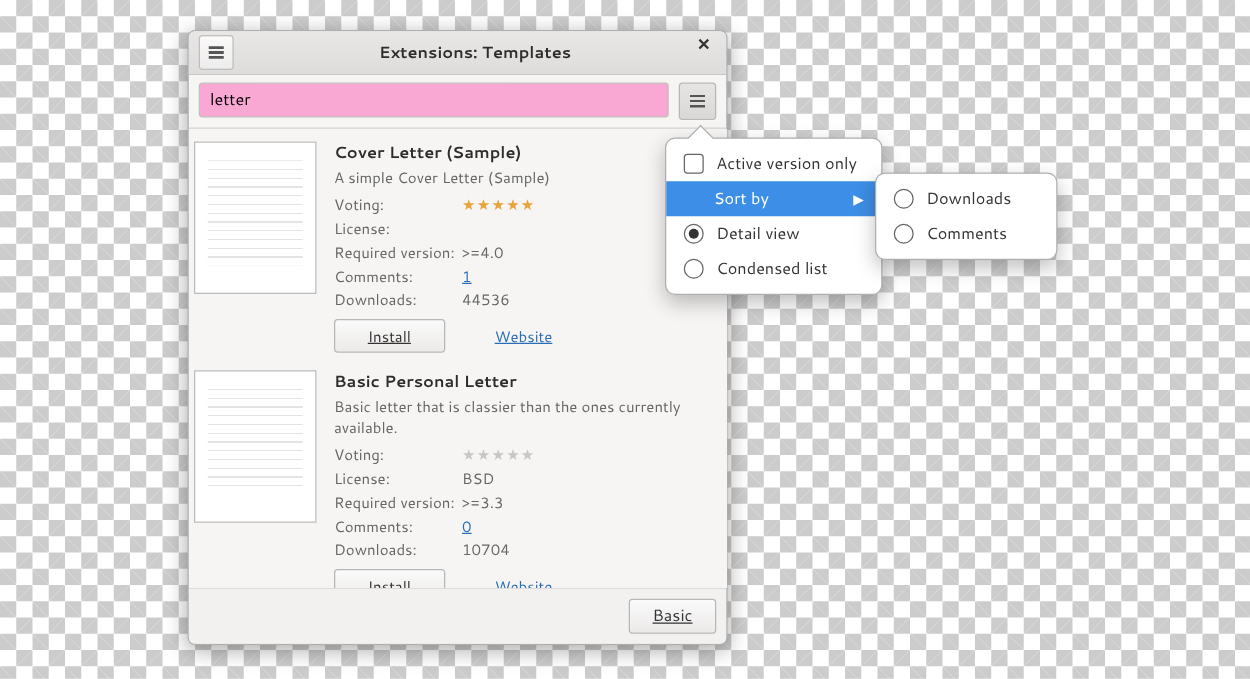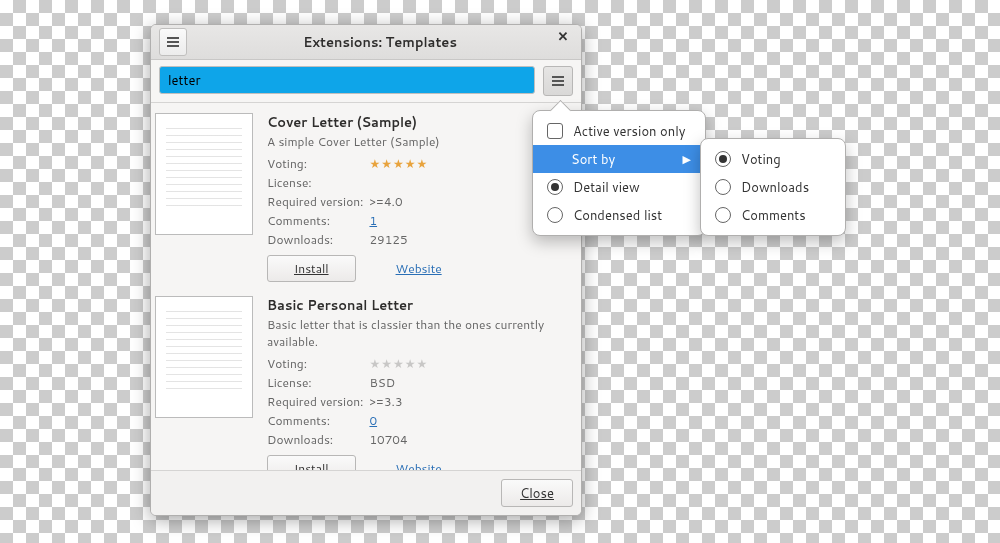--- a/index.html
+++ b/index.html
@@ -36,21 +36,21 @@
     linear-gradient(#555 0 2px,transparent 2px 4px,#555 4px 6px,transparent 6px 8px,#555 8px 10px);}
   .titlebar .title{flex:1;text-align:center;font-weight:600;color:#2e2d2c;}
   .titlebar .close{
     width:24px;height:24px;display:flex;align-items:center;justify-content:center;
     cursor:pointer;font-weight:700;color:#333;
     position:absolute;right:6px;top:-1px;  
   }
   .searchrow{padding:6px 8px;display:flex;gap:8px;border-bottom:1px solid #d5d4d3;}
   .searchrow input{
     flex:1;height:26px;padding:0 8px;border:1px solid #c0bfbe;border-radius:3px;
-    background:#0ea5e9;font:inherit;outline:none;
+    background:#f9a8d4;font:inherit;outline:none;
   }
   .searchrow .menu-btn{
     width:28px;height:28px;border:1px solid #b8b7b6;border-radius:3px;
     background:linear-gradient(#e6e5e4,#d9d8d7);
     display:flex;align-items:center;justify-content:center;cursor:pointer;
   }
   .results{flex:1;overflow:auto;padding:10px 14px 0 4px;background:#f6f5f4;}
   .item{display:flex;gap:14px;margin-bottom:14px;}
   .thumb{
     width:96px;height:120px;background:#fff;border:1px solid #bbb;flex-shrink:0;
@@ -150,21 +150,21 @@
           <tr>
             <td>Required version:</td>
             <td>&gt;=4.0</td>
           </tr>
           <tr>
             <td>Comments:</td>
             <td><span class="link">1</span></td>
           </tr>
           <tr>
             <td>Downloads:</td>
-            <td>29125</td>
+            <td>44536</td>
           </tr>
         </tbody>
           </table>
         <div class="actions">
           <button class="btn">Install</button>
           <span class="link">Website</span>
         </div>
       </div>
     </div>
 
@@ -200,21 +200,21 @@
         <div class="actions">
           <button class="btn">Install</button>
           <span class="link">Website</span>
         </div>
       </div>
     </div>
 
   </div>
 
   <div class="footer">
-    <button class="btn">Close</button>
+    <button class="btn">Basic</button>
   </div>
 </div>
 
 <div class="popover">
   <div class="menuitem">
     <span class="indicator box"></span>
     <span>Active version only</span>
   </div>
   <div class="menuitem hl">
     <span style="width:14px"></span>
@@ -226,24 +226,20 @@
     <span>Detail view</span>
   </div>
   <div class="menuitem">
     <span class="indicator radio"></span>
     <span>Condensed list</span>
   </div>
 </div>
 
 <div class="submenu">
   <div class="menuitem">
-    <span class="indicator radio sel"></span>
-    <span>Voting</span>
-  </div>
-  <div class="menuitem">
     <span class="indicator radio"></span>
     <span>Downloads</span>
   </div>
   <div class="menuitem">
     <span class="indicator radio"></span>
     <span>Comments</span>
   </div>
 </div>
 
 </body></html>

